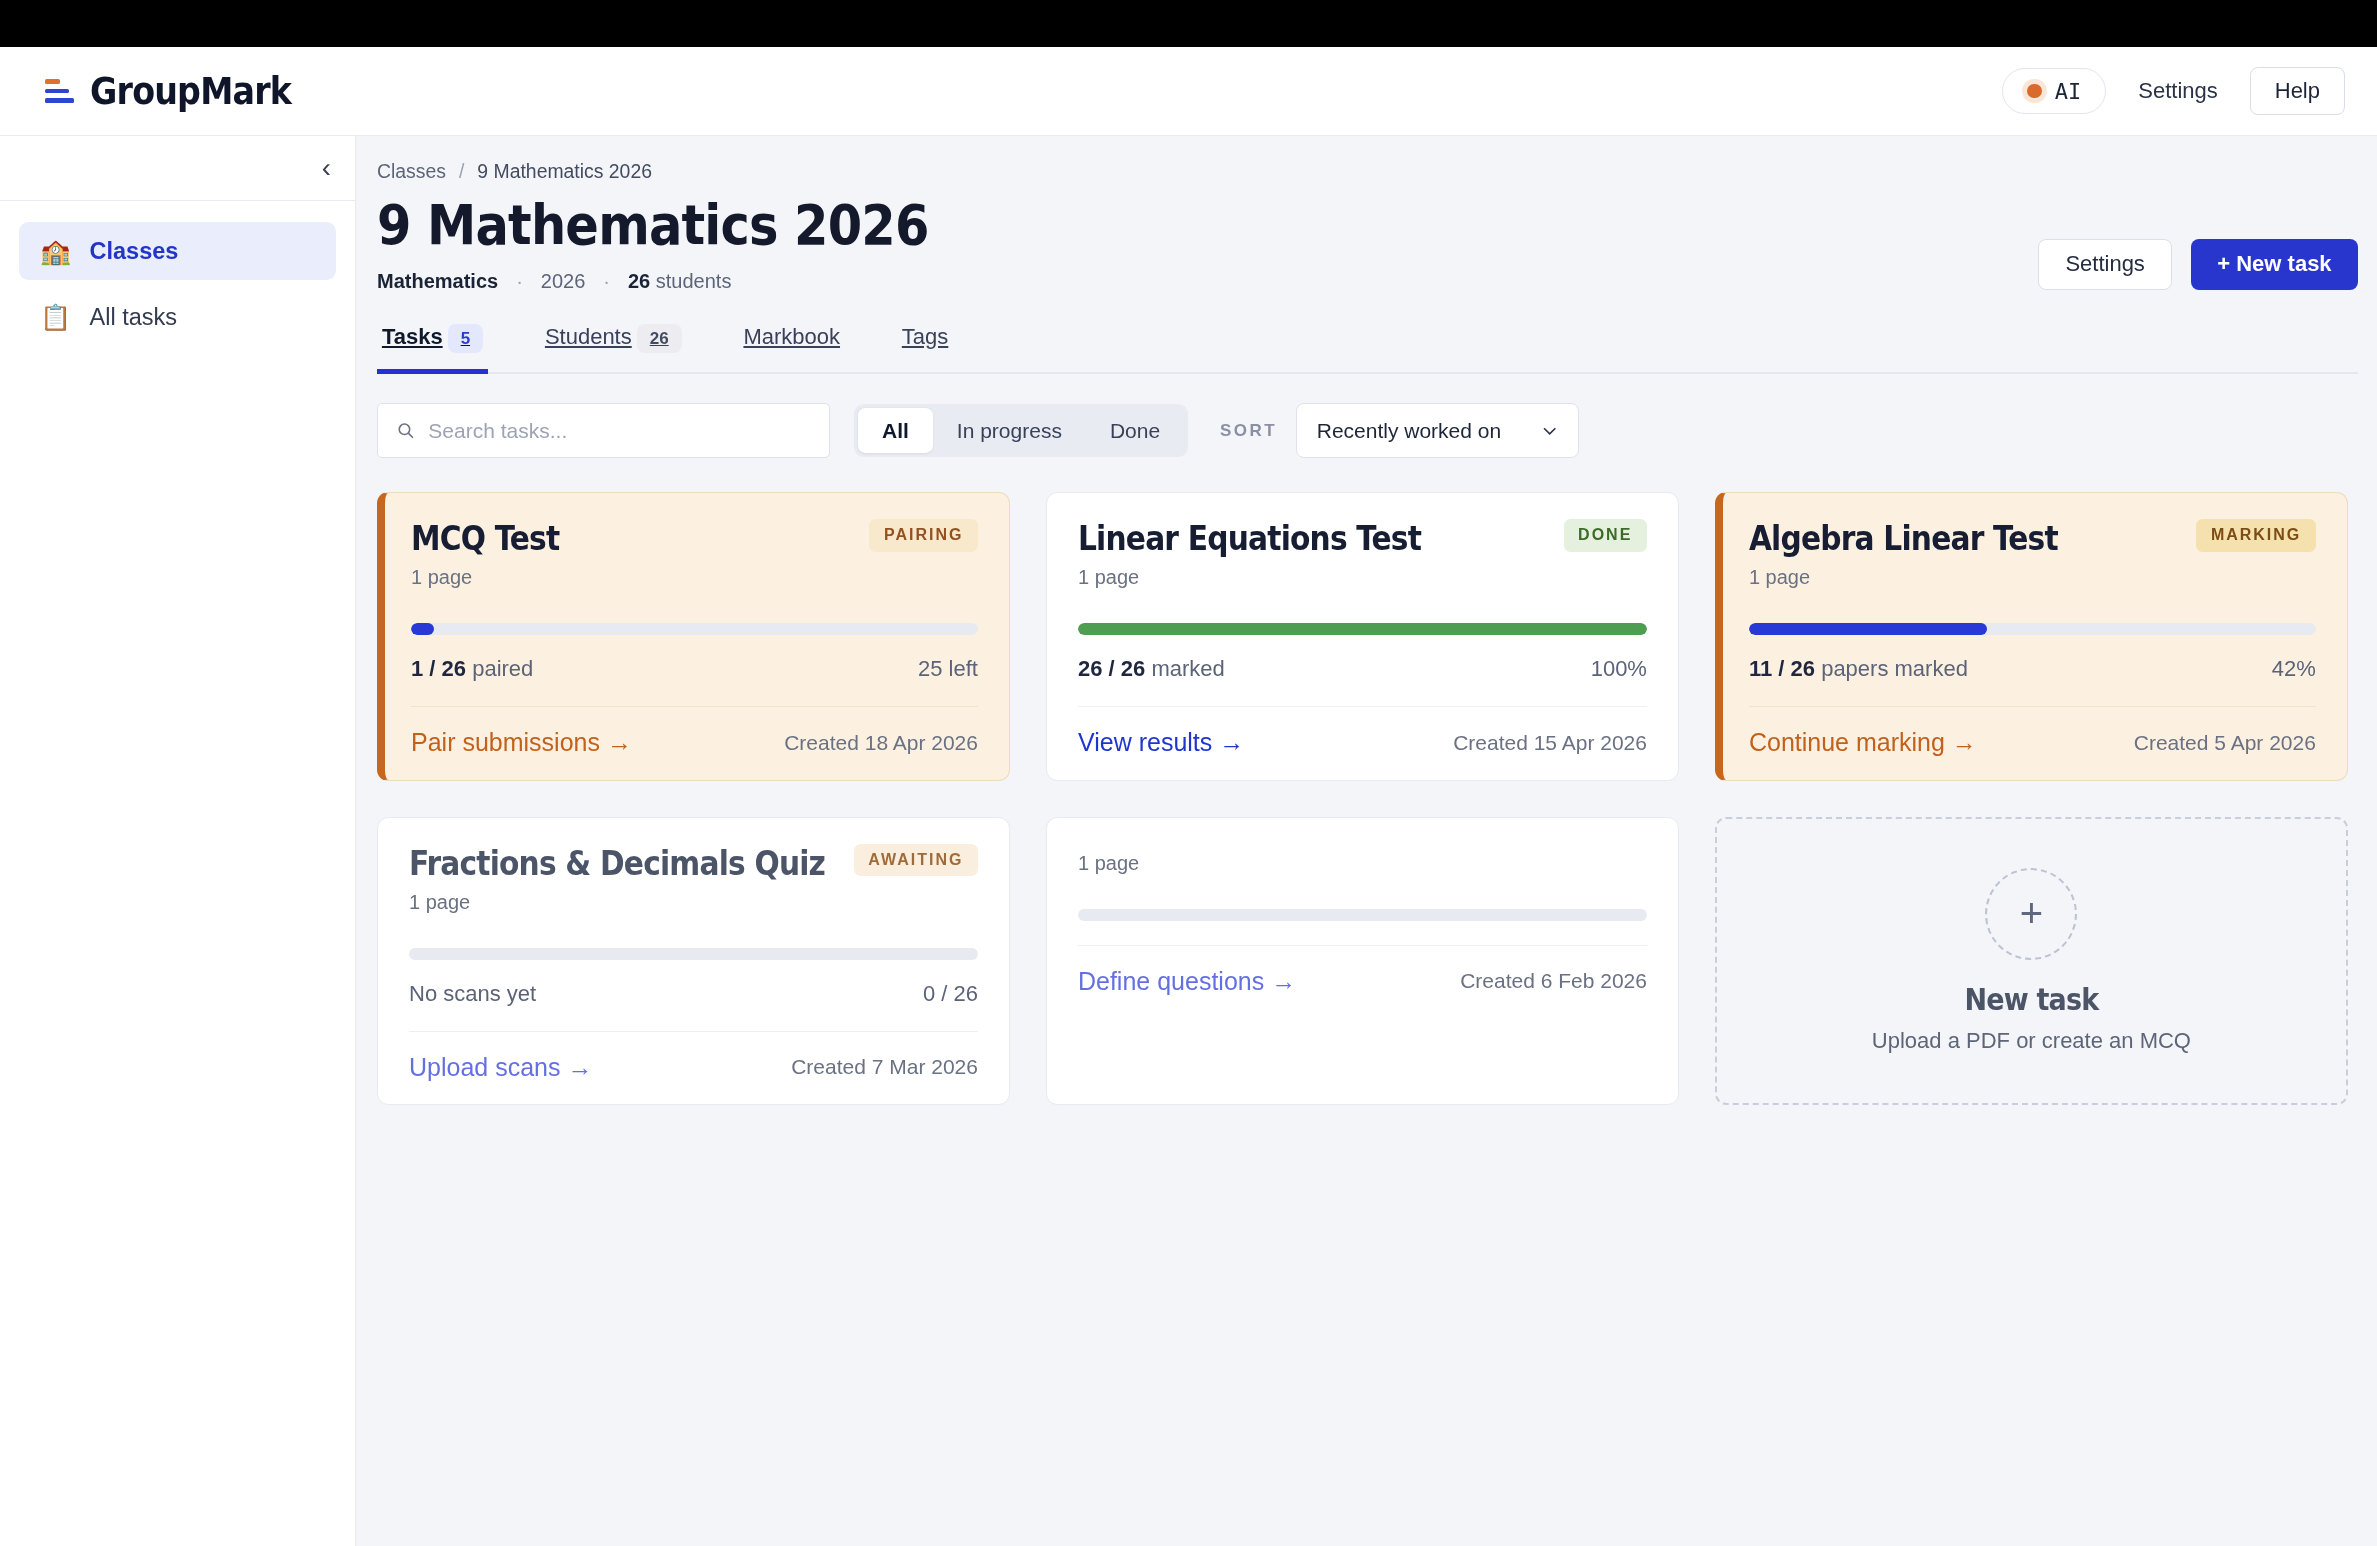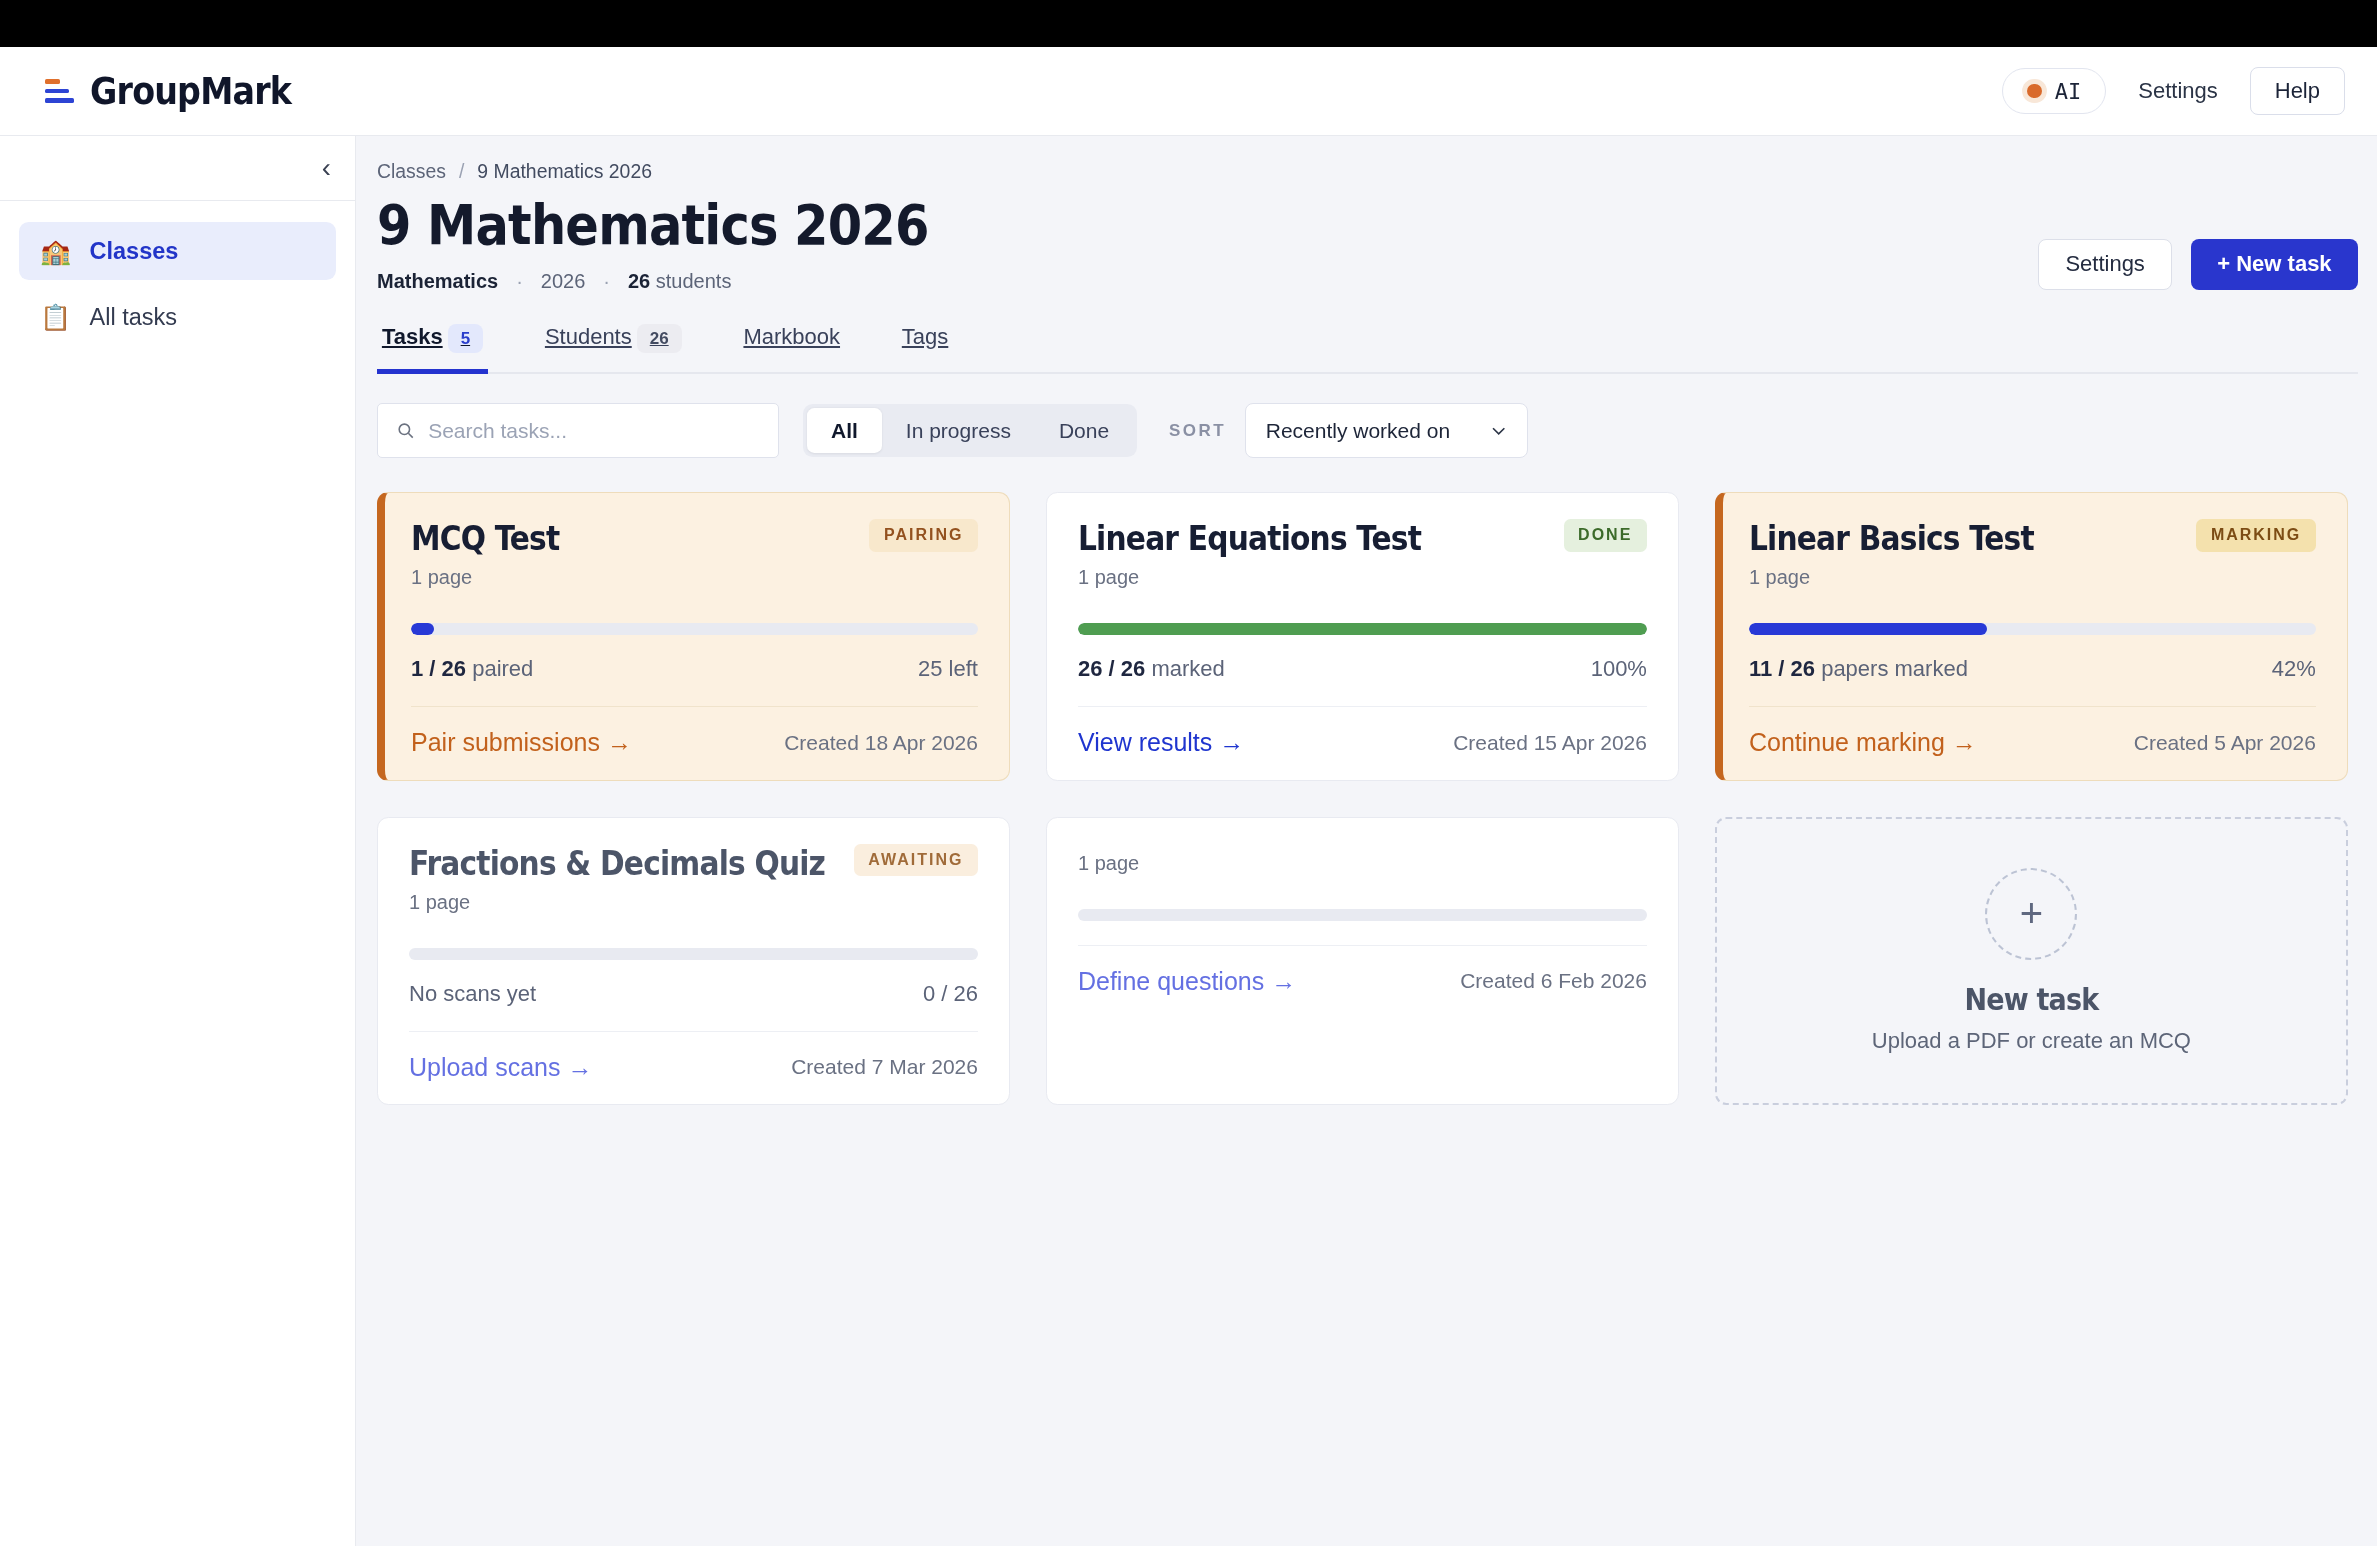--- a/index.html
+++ b/index.html
@@ -64,21 +64,21 @@
   .tabs { display:flex; gap:52px; margin-top:31px; border-bottom:2.4px solid #e5e7ee; }
   .tab { display:flex; align-items:flex-start; gap:5px; padding:0 4.9px 16px;
          font-size:22px; color:#39415a; cursor:pointer;text-decoration:underline; }
   .tab.active { color:#10182c; font-weight:700; border-bottom:5.7px solid #2433cf; margin-bottom:-2.4px; }
   .tab-badge { font-size:17px; padding:4.9px 13px; border-radius:8px; background:#ececf1;
                color:#434b61; font-weight:600; }
   .tab-badge.blue { background:#e3e8fc; color:#2a3ecb; }
 
   
   .filter-row { display:flex; align-items:center; margin-top:29px; }
-  .search { width:402px; height:55px; background:#fff; border:1.6px solid #dfe2ec;
+  .search { width:453px; height:55px; background:#fff; border:1.6px solid #dfe2ec;
             border-radius:5px; display:flex; align-items:center; padding:0 18px; gap:13px; }
   .search input { border:none; outline:none; font-size:21px; color:#333b50; width:100%;
                   background:transparent; font-family:inherit; }
   .search input::placeholder { color:#9ba3b5; }
   .segmented { margin-left:24px; background:#e9ebf2; border-radius:9.7px; padding:4px; display:flex; }
   .seg { padding:10.5px 24px; font-size:21px; color:#39415a; cursor:pointer; border-radius:7.3px; }
   .seg.active { background:#fff; color:#10182c; font-weight:600; box-shadow:0 0.8px 2.4px rgba(20,26,44,.08); }
   .sort-label { margin-left:32px; font-size:17px; letter-spacing:2.4px; color:#8a90a4; font-weight:700; }
   .select { margin-left:19.4px; width:283px; height:55px; background:#fff; border:1.6px solid #dfe2ec;
             border-radius:8px; display:flex; align-items:center; justify-content:space-between;
@@ -274,21 +274,21 @@
           </div>
           <div class="card-divider"></div>
           <div class="card-footer">
             <span class="link link-blue">View results →</span>
             <span class="created">Created 15 Apr 2026</span>
           </div>
         </div>
 
         <div class="card accent">
           <div class="card-head">
-            <div class="card-title cond">Linear Basics Test</div>
+            <div class="card-title cond">Algebra Linear Test</div>
             <div class="badge badge-marking">MARKING</div>
           </div>
           <div class="pages">1 page</div>
           <div class="progress">
             <div class="fill fill-blue" style="width: 42%;"></div>
           </div>
           <div class="stats">
             <span><strong>11 / 26</strong> <span>papers marked</span></span>
             <span>42%</span>
           </div>

